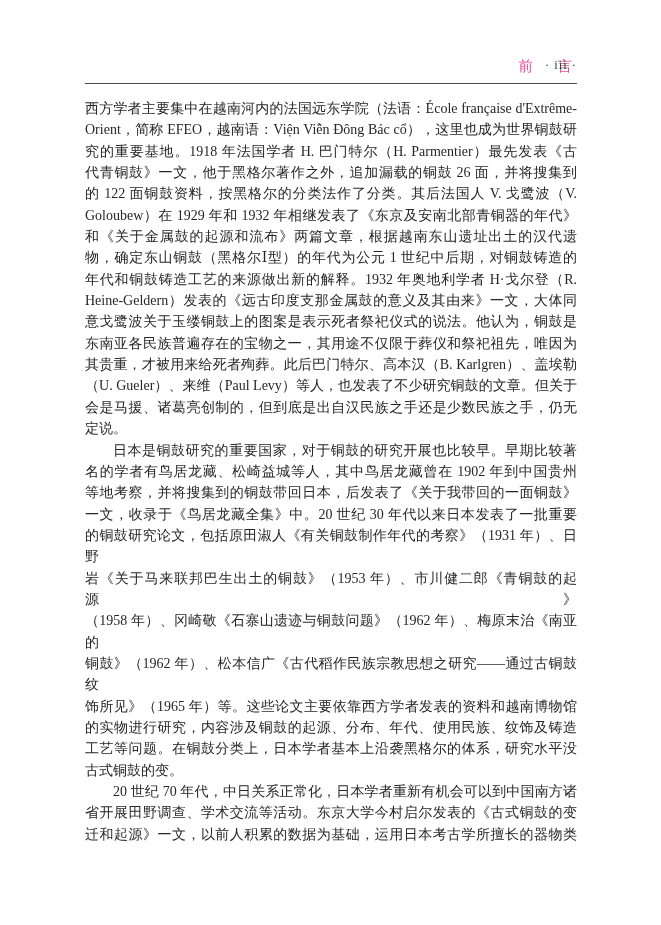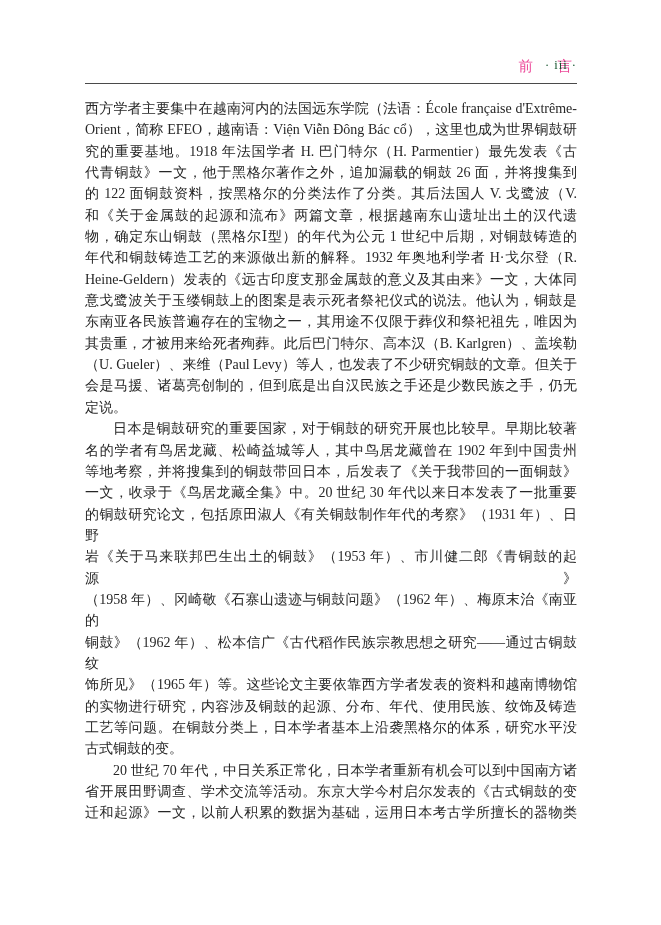--- a/index.html
+++ b/index.html
@@ -84,20 +84,21 @@
     </div>
 
     <div class="rule"></div>
 
     <div class="body-text">
         <div class="line">西方学者主要集中在越南河内的法国远东学院（法语：École française d'Extrême-</div>
         <div class="line">Orient，简称 EFEO，越南语：Viện Viễn Đông Bác cổ），这里也成为世界铜鼓研</div>
         <div class="line">究的重要基地。1918 年法国学者 H. 巴门特尔（H. Parmentier）最先发表《古</div>
         <div class="line">代青铜鼓》一文，他于黑格尔著作之外，追加漏载的铜鼓 26 面，并将搜集到</div>
         <div class="line">的 122 面铜鼓资料，按黑格尔的分类法作了分类。其后法国人 V. 戈鹭波（V.</div>
+        <div class="line">Goloubew）在 1929 年和 1932 年相继发表了《东京及安南北部青铜器的年代》</div>
         <div class="line">和《关于金属鼓的起源和流布》两篇文章，根据越南东山遗址出土的汉代遗</div>
         <div class="line">物，确定东山铜鼓（黑格尔Ⅰ型）的年代为公元 1 世纪中后期，对铜鼓铸造的</div>
         <div class="line">年代和铜鼓铸造工艺的来源做出新的解释。1932 年奥地利学者 H·戈尔登（R.</div>
         <div class="line">Heine-Geldern）发表的《远古印度支那金属鼓的意义及其由来》一文，大体同</div>
         <div class="line">意戈鹭波关于玉缕铜鼓上的图案是表示死者祭祀仪式的说法。他认为，铜鼓是</div>
         <div class="line">东南亚各民族普遍存在的宝物之一，其用途不仅限于葬仪和祭祀祖先，唯因为</div>
         <div class="line">其贵重，才被用来给死者殉葬。此后巴门特尔、高本汉（B. Karlgren）、盖埃勒</div>
         <div class="line">（U. Gueler）、来维（Paul Levy）等人，也发表了不少研究铜鼓的文章。但关于</div>
         <div class="line">会是马援、诸葛亮创制的，但到底是出自汉民族之手还是少数民族之手，仍无</div>
         <div class="line para-end">定说。</div>

